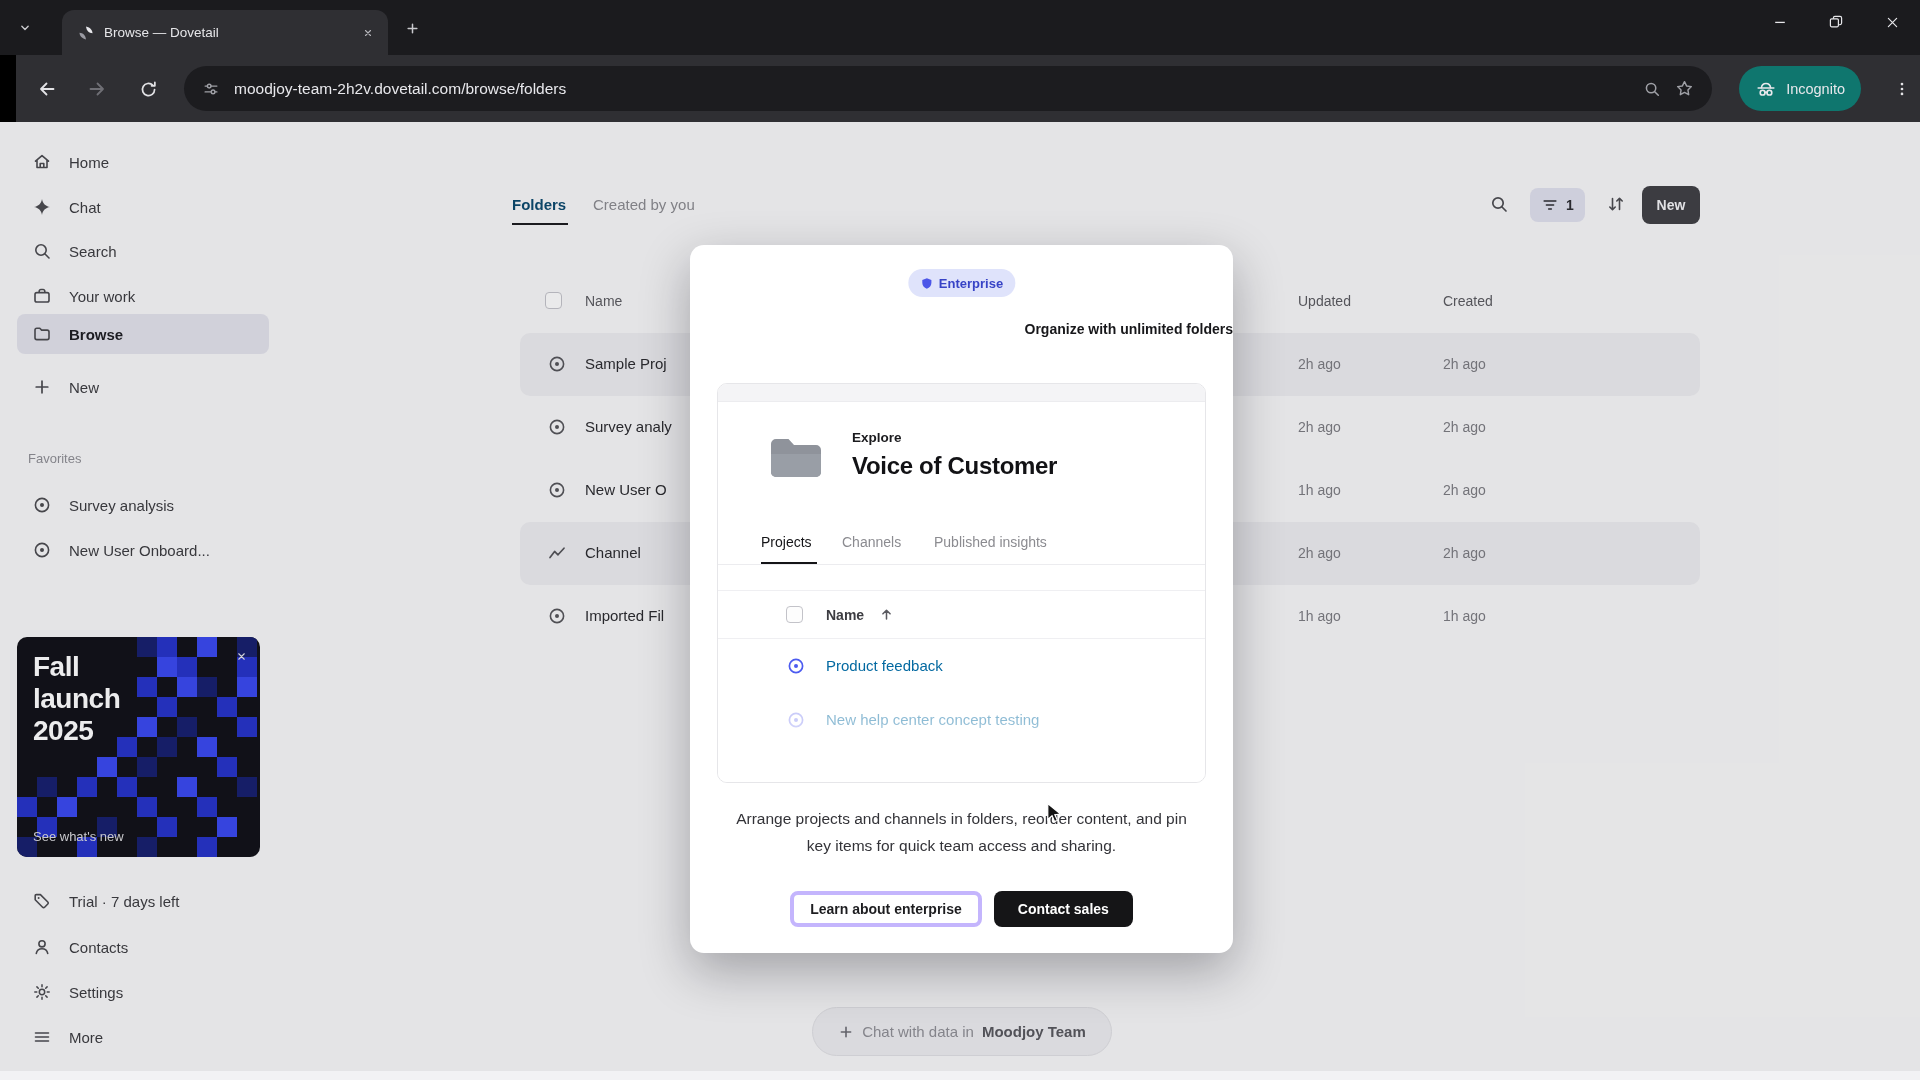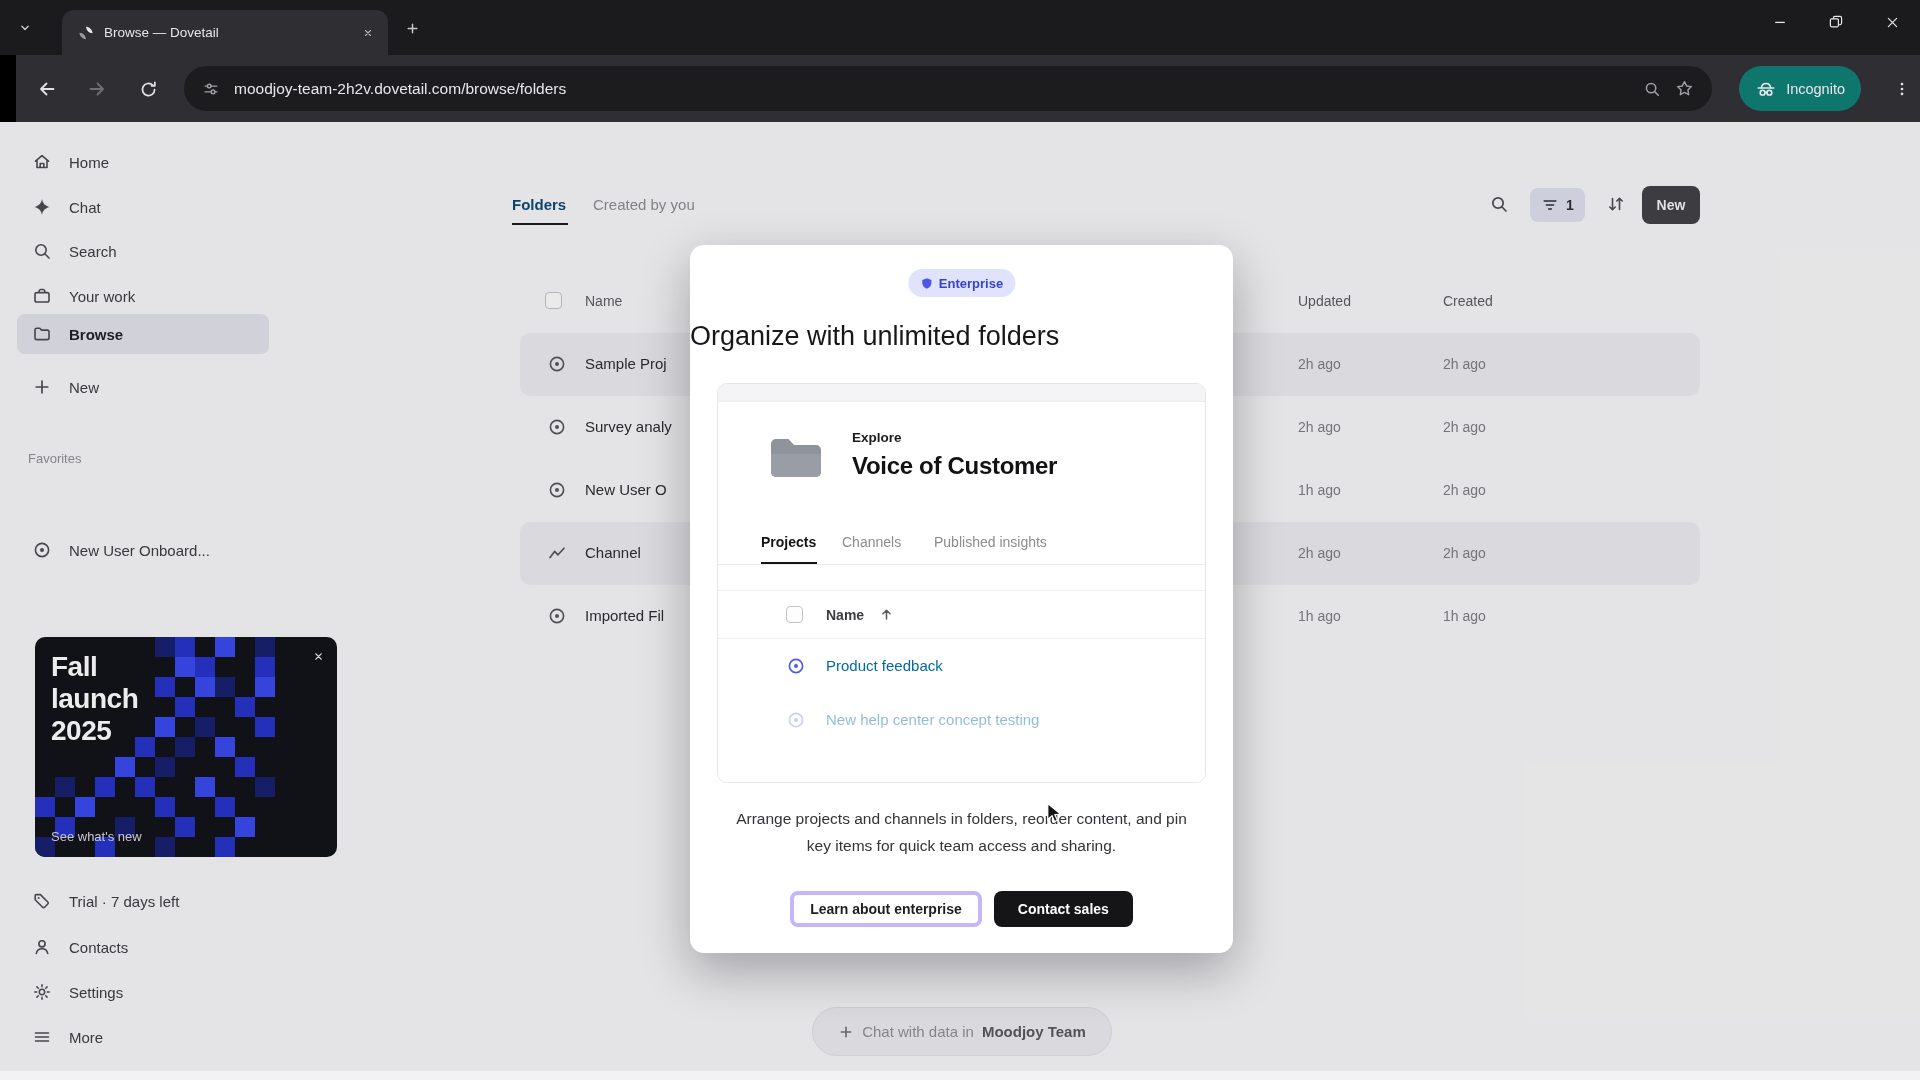--- a/index.html
+++ b/index.html
@@ -33,21 +33,21 @@
   
   .sidebar { position:absolute; left:0; top:0; width:296px; height:100%; }
   .side-item { position:absolute; left:17px; width:252px; height:40px; border-radius:8px; display:flex; align-items:center; padding-left:15px; gap:17px; color:#3c3c40; font-size:15px; cursor:default; }
   .side-item .sicon { color:#4b4b50; flex:0 0 auto; }
   .side-item.active { background:#e2e2eb; color:#1e1e23; font-weight:700; }
   .si-0{top:20px} .si-1{top:65px} .si-2{top:109px} .si-3{top:154px} .si-4{top:192px} .si-5{top:245px}
   .fav-label { position:absolute; left:28px; top:329px; font-size:13px; color:#8e8e94; }
   .sf-0{top:363px} .sf-1{top:408px}
   .sb-0{top:759px} .sb-1{top:805px} .sb-2{top:850px} .sb-3{top:895px}
 
-  .promo { position:absolute; left:17px; top:515px; width:302px; height:220px; border-radius:10px; overflow:hidden; background:#121218;margin-left:18px; }
+  .promo { position:absolute; left:17px; top:515px; width:243px; height:220px; border-radius:10px; overflow:hidden; background:#121218; }
   .promo-pixels { position:absolute; left:0; top:0; }
   .promo-title { position:absolute; left:16px; top:14px; width:135px; color:#ffffff; font-size:28px; line-height:32px; font-weight:700; letter-spacing:-0.5px; }
   .promo-link { position:absolute; left:16px; bottom:13px; color:#dadade; font-size:13px; }
   .promo-close { position:absolute; right:8px; top:8px; width:22px; height:22px; color:#e3e3e8; display:flex; align-items:center; justify-content:center; }
 
   
   .mtab { position:absolute; top:74px; font-size:15px; color:#8b8b90; }
   .mtab.active { color:#0c4a6e; font-weight:700; }
   .mtab-0 { left:512px; } .mtab-1 { left:593px; }
   .mtab-underline { position:absolute; left:512px; top:101px; width:56px; height:2px; background:#1d1d20; }
@@ -76,28 +76,28 @@
   .chat-team { color:#58585e; font-size:15px; font-weight:700; }
   .chat-plus { color:#6b6b72; }
 
   
   .scrim { position:absolute; inset:0; background:rgba(18,18,22,0.08); z-index:10; }
   .bottom-strip { position:absolute; left:0; bottom:0; width:100%; height:9px; background:#f2f2f4; z-index:12; }
 
   
   .modal { position:absolute; left:690px; top:123px; width:543px; height:708px; background:#fff; border-radius:14px; box-shadow:0 18px 50px rgba(10,10,20,0.30); z-index:20; }
   .badge { position:absolute; top:24px; left:50%; transform:translateX(-50%); height:28px; background:#dfe3fb; border-radius:14px; display:flex; align-items:center; gap:6px; padding:0 12px; color:#3743c6; font-size:13px; font-weight:700; }
-  .modal-title { position:absolute; top:76px; width:100%; text-align:left; font-size:27px; font-weight:400; color:#17171a; }
+  .modal-title { position:absolute; top:76px; width:100%; text-align:right; font-size:14px; font-weight:700; color:#17171a; }
   .preview { position:absolute; left:27px; top:138px; width:489px; height:400px; border:1px solid #e6e6e9; border-radius:10px; background:#fff; overflow:hidden; }
   .preview-topbar { height:18px; background:#f4f4f6; border-bottom:1px solid #ececef; }
   .pfolder { position:absolute; left:50px; top:50px; }
   .pexplore { position:absolute; left:134px; top:46px; font-size:13.5px; font-weight:700; color:#1b1b1e; }
   .ptitle { position:absolute; left:134px; top:68px; font-size:24px; font-weight:700; color:#121215; letter-spacing:-0.3px; }
   .ptab { position:absolute; top:150px; font-size:14px; color:#8b8b90; }
-  .ptab.active { color:#141417; font-weight:700; }
+  .ptab.active { color:#141417; font-weight:400; }
   .pt-0{left:43px} .pt-1{left:124px} .pt-2{left:216px}
   .ptab-underline { position:absolute; left:43px; top:178px; width:56px; height:2px; background:#141417; z-index:2; }
   .ptabs-border { position:absolute; left:0; top:180px; width:100%; height:1px; background:#ececef; }
   .phead { position:absolute; left:0; top:206px; width:100%; height:49px; border-top:1px solid #efeff2; border-bottom:1px solid #efeff2; }
   .phead .cb { position:absolute; left:68px; top:15px; }
   .phead-name { position:absolute; left:108px; top:16px; font-size:14px; font-weight:600; color:#3c3c41; }
   .phead-arrow { position:absolute; left:160px; top:15px; color:#5a5a60; }
   .prow { position:absolute; left:0; width:100%; height:54px; }
   .prow-1 { top:255px; } .prow-2 { top:309px; opacity:0.45; }
   .prow-icon { position:absolute; left:68px; top:17px; color:#4c5bf0; }
@@ -272,20 +272,29 @@
       <div class="side-item si-5">
         <span class="sicon">
             <svg width="20" height="20" viewBox="0 0 20 20" fill="none" stroke="currentColor" stroke-width="1.7" stroke-linecap="round">
               <path d="M10 4.2v11.6M4.2 10h11.6"></path>
             </svg>
           </span>
         <span>New</span>
       </div>
 
       <div class="fav-label">Favorites</div>
+      <div class="side-item sf-0">
+        <span class="sicon">
+            <svg width="20" height="20" viewBox="0 0 20 20" fill="none" stroke="currentColor" stroke-width="1.6">
+              <circle cx="10" cy="10" r="6.6"></circle>
+              <circle cx="10" cy="10" r="2" fill="currentColor" stroke="none"></circle>
+            </svg>
+          </span>
+        <span>Survey analysis</span>
+      </div>
       <div class="side-item sf-1">
         <span class="sicon">
             <svg width="20" height="20" viewBox="0 0 20 20" fill="none" stroke="currentColor" stroke-width="1.6">
               <circle cx="10" cy="10" r="6.6"></circle>
               <circle cx="10" cy="10" r="2" fill="currentColor" stroke="none"></circle>
             </svg>
           </span>
         <span>New User Onboard...</span>
       </div>
 

